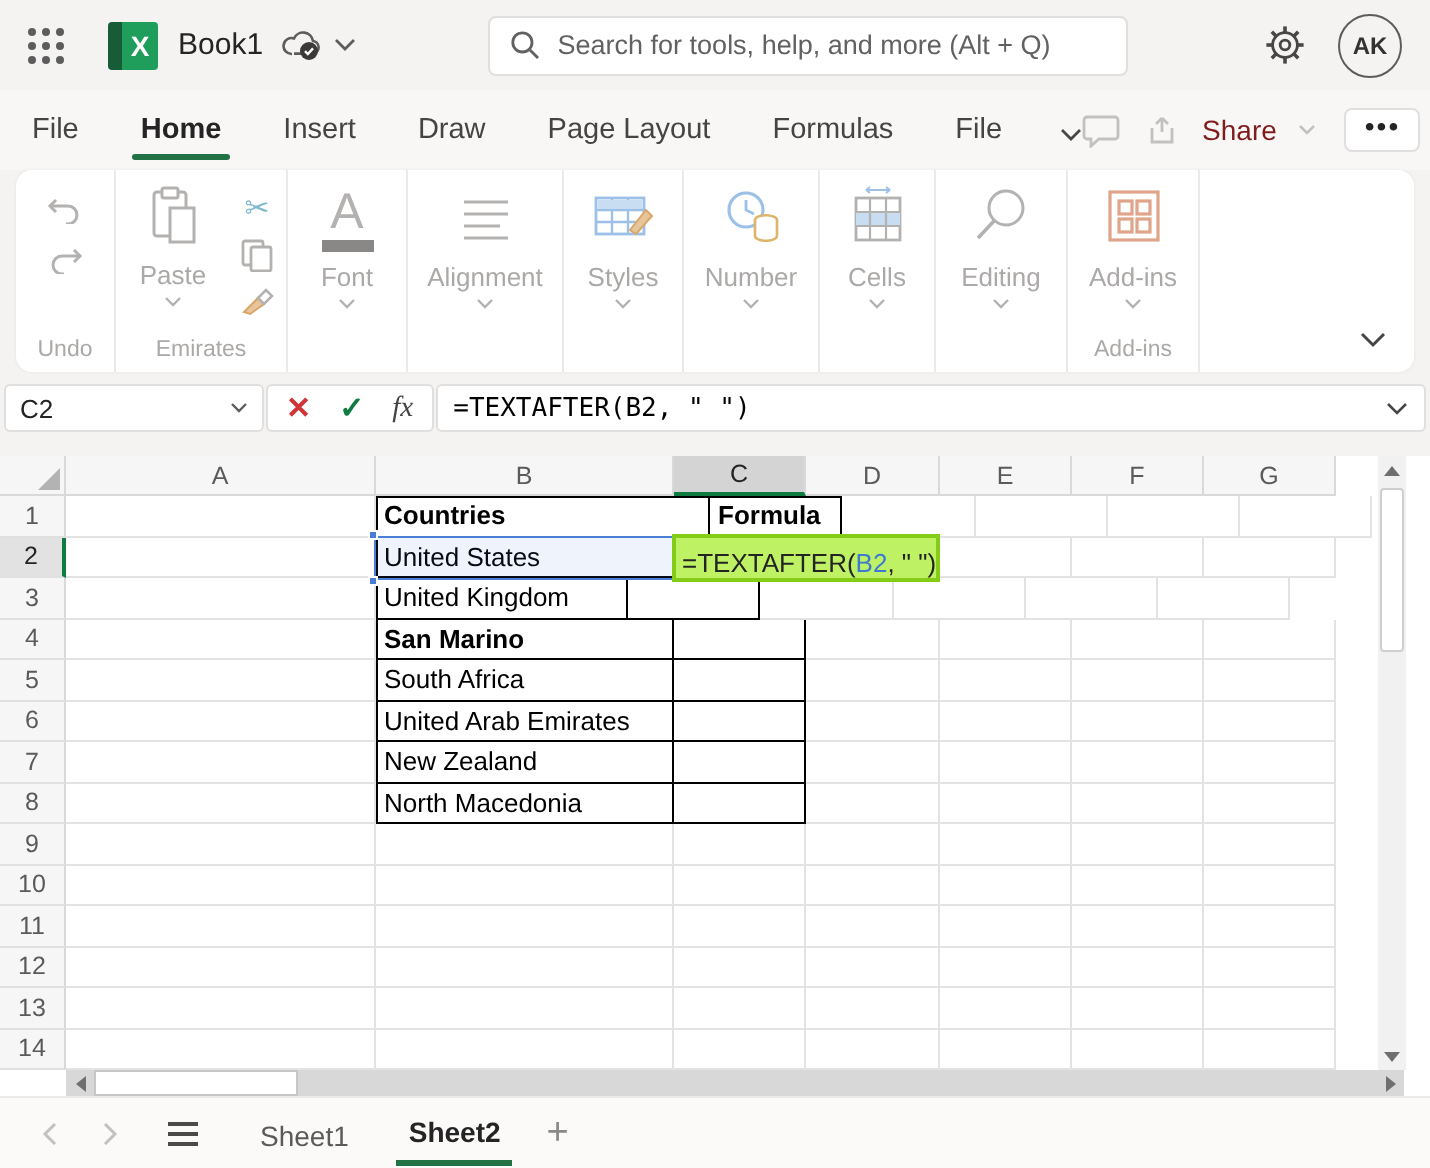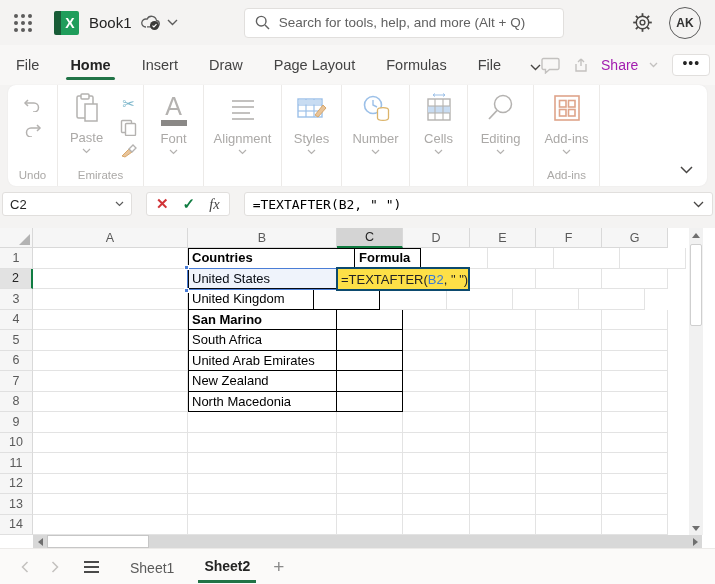--- a/index.html
+++ b/index.html
@@ -21,38 +21,38 @@
   .gear-btn { margin:0 16px 0 12px; display:flex; }
   .avatar { width:32px; height:32px; border-radius:50%; border:1.5px solid #5c5c5c; display:flex; align-items:center; justify-content:center; font-size:12px; font-weight:600; color:#333; background:#fff0; }
 
   
   .menubar { height:40px; display:flex; align-items:center; background:#f8f7f6; padding:0 14px; }
   .mtab { font-size:14.5px; color:#444; padding:9px 2px; margin-right:27px; cursor:pointer; position:relative; white-space:nowrap; }
   .mtab.active { font-weight:700; color:#242424; }
   .mtab.active:after { content:""; position:absolute; left:-2px; right:-2px; bottom:2px; height:3px; border-radius:2px; background:#217346; }
   .menu-chev { margin-right:auto; padding-top:4px; }
   .mb-right { display:flex; align-items:center; gap:14px; }
-  .share-btn { display:flex; align-items:center; gap:11px; color:#a21caf; font-size:14px; }
+  .share-btn { display:flex; align-items:center; gap:11px; color:#7f1d1d; font-size:14px; }
   .more-btn { border:1px solid #e1dfdd; background:#fff; border-radius:4px; padding:3px 9px 7px; font-size:14px; letter-spacing:1px; color:#242424; line-height:10px; }
 
   
   .ribbon-wrap { height:103px; padding:0 8px; }
   .ribbon { background:#fff; border-radius:8px; height:101px; display:flex; position:relative; box-shadow:0 0 2px rgba(0,0,0,0.06); }
   .rgroup { position:relative; display:flex; justify-content:center; padding-top:8px; }
   .rgroup + .rgroup { border-left:1px solid #eceae8; }
   .rg-label { position:absolute; bottom:5px; left:0; right:0; text-align:center; font-size:11.5px; color:#aba9a7; }
   .bigbtn { display:flex; flex-direction:column; align-items:center; width:100%; }
   .bigbtn .lbl { font-size:13px; color:#aba9a7; margin-top:5px; white-space:nowrap; }
   .bigbtn .chv { margin-top:3px; }
   .undo-col { display:flex; flex-direction:column; gap:10px; align-items:center; padding-top:4px; }
   .clip-right { display:flex; flex-direction:column; gap:6px; align-items:center; padding-top:2px; margin-left:10px; }
   .ribbon-collapse { position:absolute; right:14px; bottom:12px; }
 
   
-  .fbar { height:28px; margin-top:2px; display:flex; align-items:center; padding:0 2px; gap:14px; }
+  .fbar { height:28px; margin-top:2px; display:flex; align-items:center; padding:0 2px; gap:1px; }
   .namebox { width:130px; height:24px; background:#fff; border:1px solid #e1dfdd; border-radius:3px; display:flex; align-items:center; padding:0 7px; font-size:13px; }
   .namebox .nb-val { flex:1; }
   .fxgroup { height:24px; background:#fff; border:1px solid #e1dfdd; border-radius:3px; display:flex; align-items:center; padding:0 9px; gap:14px; }
   .fx-x { color:#d13438; font-size:15px; font-weight:600; }
   .fx-ck { color:#107c41; font-size:15px; font-weight:600; }
   .fx-fx { font-family:"Liberation Serif", serif; font-style:italic; font-size:14.5px; color:#444; }
   .finput { flex:1; height:24px; background:#fff; border:1px solid #e1dfdd; border-radius:3px; display:flex; align-items:center; padding:0 8px; font-family:"DejaVu Sans Mono", monospace; font-size:13px; color:#000; }
   .finput .fval { flex:1; }
 
   
@@ -67,21 +67,21 @@
   .rh.sel { background:#e2e2e2; color:#242424; border-right:2px solid #107c41; }
   .cell { border-right:1px solid #e3e3e3; border-bottom:1px solid #e3e3e3; font-size:13px; color:#000; padding:0 0 0 4px; display:flex; align-items:center; white-space:nowrap; overflow:hidden; background:#fff; }
   .cell.tbl { border-right-color:#000; border-bottom-color:#000; }
   .cell.tbl-left { box-shadow:inset 1px 0 0 #000; }
   .cell.tbl-top { box-shadow:inset 0 1px 0 #000; }
   .cell.tbl-left.tbl-top { box-shadow:inset 1px 0 0 #000, inset 0 1px 0 #000; }
   .cell.hdr { font-weight:700; }
   .b2sel { position:absolute; left:187px; top:40px; width:150px; height:22px; border:1.5px solid #4a7dd6; background:rgba(74,125,214,0.09); z-index:2; }
   .b2sel .hdl { position:absolute; width:5px; height:5px; background:#4a7dd6; border:1px solid #fff; }
   .hdl.tl { left:-4px; top:-4px; } .hdl.bl { left:-4px; bottom:-4px; }
-  .c2edit { position:absolute; left:336px; top:39px; width:134px; height:24px; border:2px solid #0c4a6e; background:#fde047; z-index:3; display:flex; align-items:center; padding-left:3px; font-size:13px; white-space:pre; }
+  .c2edit { position:absolute; left:336px; top:39px; width:134px; height:24px; border:2px solid #84cc16; background:#bef264; z-index:3; display:flex; align-items:flex-end; padding-left:3px; font-size:13px; white-space:pre; }
   .c2edit .ref { color:#3d7ad1; }
 
   
   .vscroll { position:absolute; left:689px; top:0; width:14px; height:307px; background:#f1f1f1; }
   .vs-btn { height:14px; display:flex; align-items:center; justify-content:center; }
   .tri-up { width:0;height:0;border-left:4px solid transparent;border-right:4px solid transparent;border-bottom:5px solid #6f6f6f; }
   .tri-dn { width:0;height:0;border-left:4px solid transparent;border-right:4px solid transparent;border-top:5px solid #6f6f6f; }
   .tri-lf { width:0;height:0;border-top:4px solid transparent;border-bottom:4px solid transparent;border-right:5px solid #6f6f6f; }
   .tri-rt { width:0;height:0;border-top:4px solid transparent;border-bottom:4px solid transparent;border-left:5px solid #6f6f6f; }
   .vs-thumb { position:absolute; left:1px; top:16px; width:12px; height:82px; background:#fff; border:1px solid #cfcfcf; border-radius:2px; }

